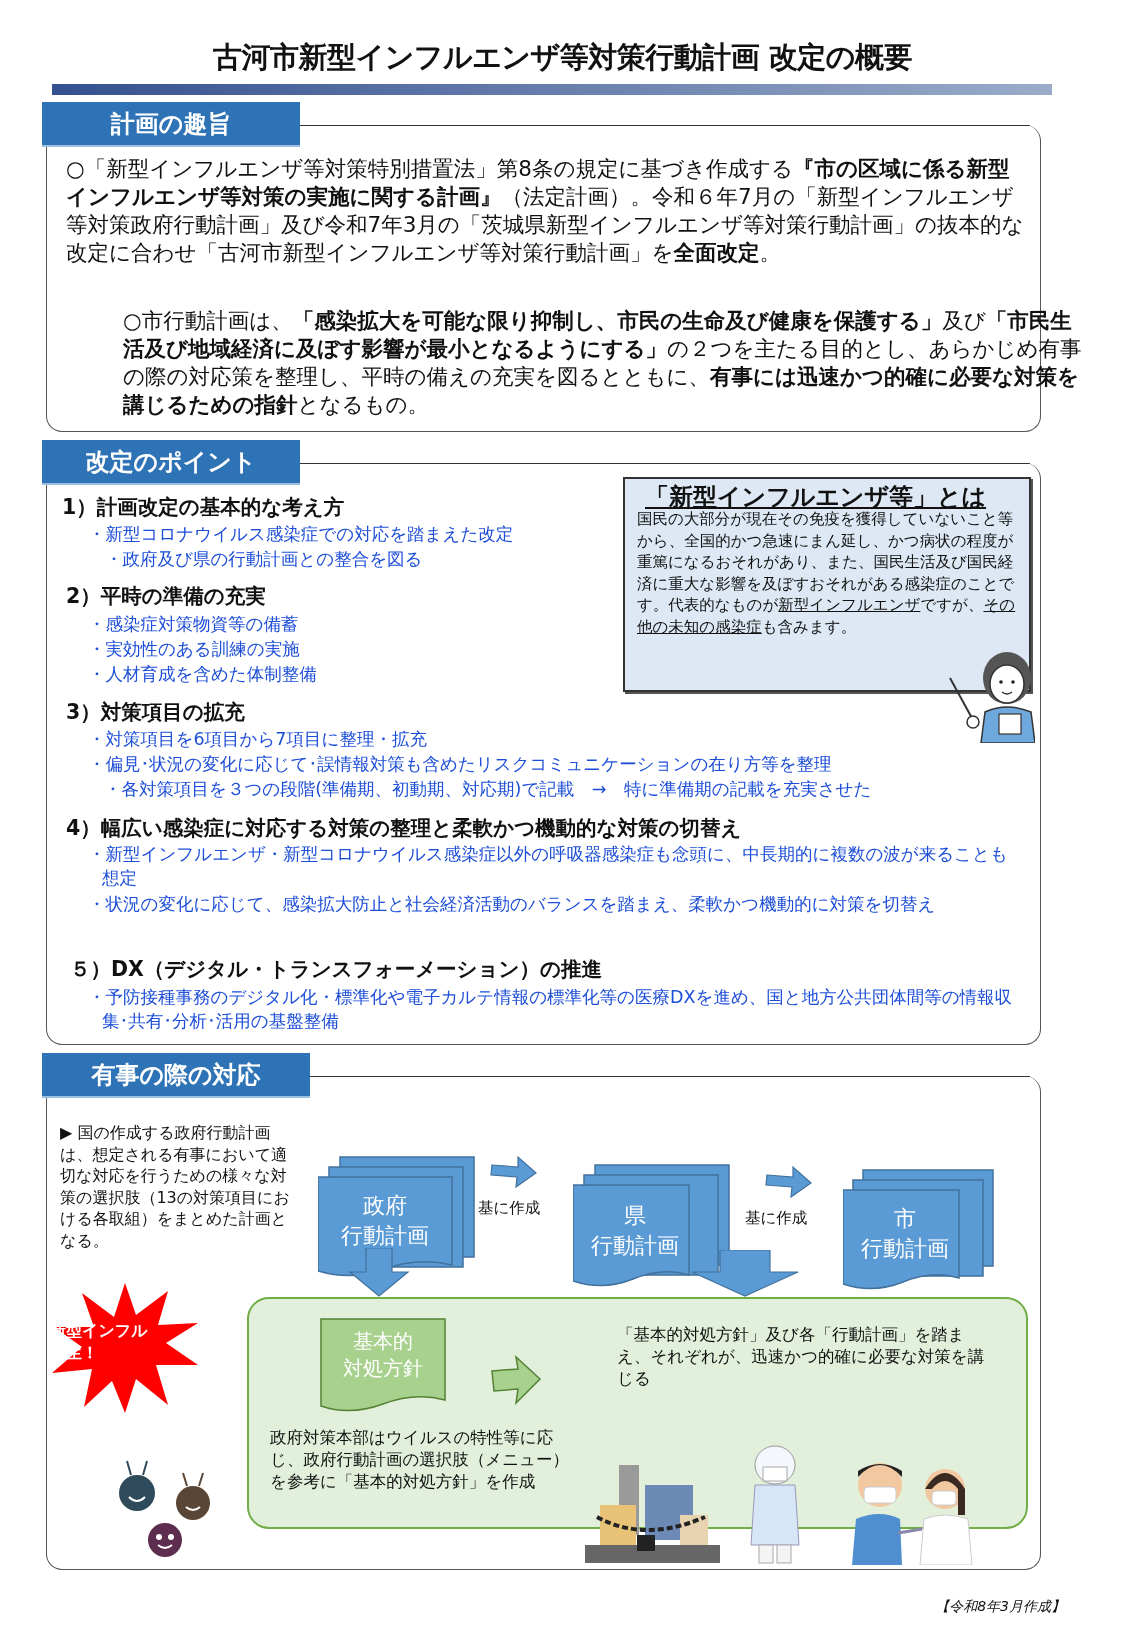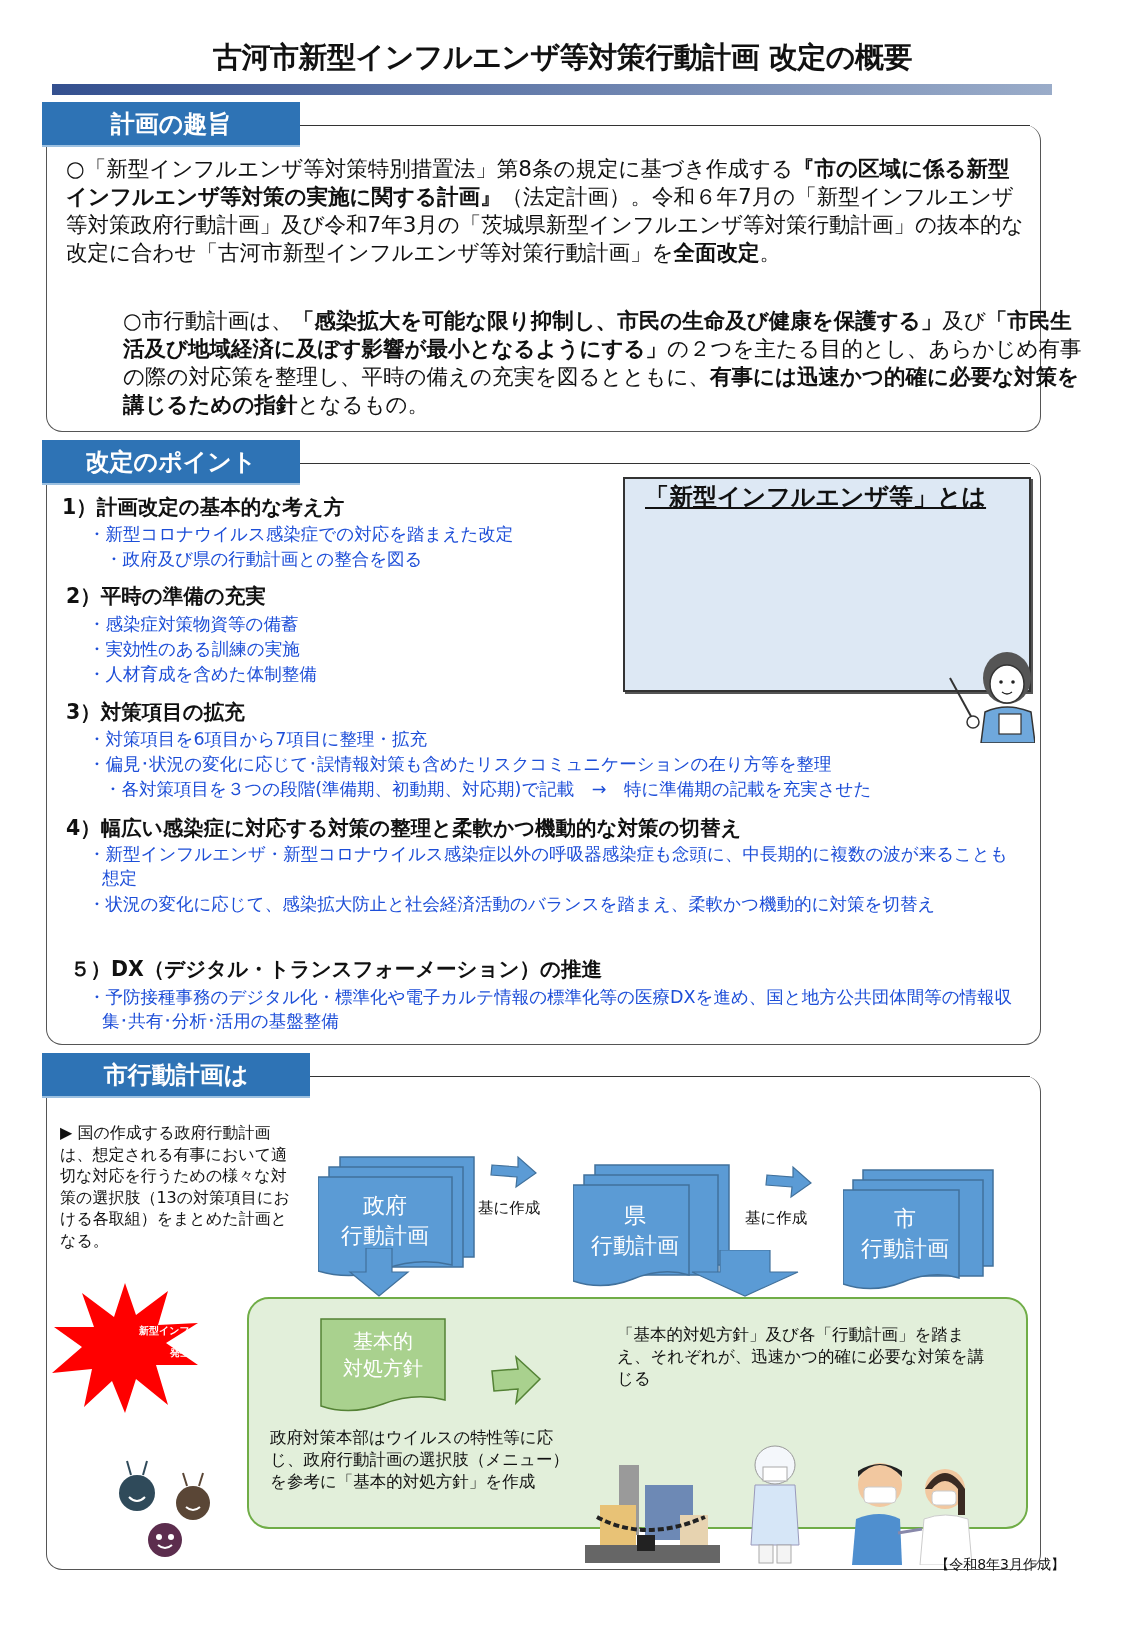--- a/index.html
+++ b/index.html
@@ -30,23 +30,23 @@
   .note { position: absolute; left: 60px; top: 1122px; width: 230px; font-size: 16px; line-height: 21.5px; }
 
   .docstack { position: absolute; }
   .doc-label { position: absolute; color: #fff; font-size: 22px; line-height: 30px; text-align: center; width: 100%; }
   .arrow-label { position: absolute; font-size: 15.5px; white-space: nowrap; }
 
   .green-box { position: absolute; left: 247px; top: 1297px; width: 781px; height: 232px; background: #e2efda; border: 2px solid #70ad47; border-radius: 22px; }
   .green-text { position: absolute; font-size: 16.5px; line-height: 22px; }
 
   .burst { position: absolute; left: 50px; top: 1283px; width: 150px; height: 130px; }
-  .burst-text { position: absolute; left: 50px; top: 1320px; width: 150px; text-align: right; color: #fff; font-weight: bold; font-size: 10px; line-height: 22px; }
-
-  .footer { position: absolute; right: 60px; top: 1556px; font-size: 14px; }
+  .burst-text { position: absolute; left: 50px; top: 1320px; width: 150px; text-align: left; color: #fff; font-weight: bold; font-size: 16px; line-height: 22px; }
+
+  .footer { position: absolute; right: 60px; top: 1598px; font-size: 14px; font-style: italic; }
 </style>
 </head>
 <body>
 
 <div class="title">古河市新型インフルエンザ等対策行動計画 改定の概要</div>
 <div class="title-bar"></div>
 
 <div class="sec-head" style="top:102px; width:258px;">計画の趣旨</div>
 <div class="sec-line" style="left:300px; top:125px; width:730px;"></div>
 <div class="sec-box" style="left:46px; top:125px; width:995px; height:307px; border-top:none; border-top-left-radius:0;"></div>
@@ -78,34 +78,37 @@
 
 <div class="pt-head" style="left:66px; top:814px;">4）幅広い感染症に対応する対策の整理と柔軟かつ機動的な対策の切替え</div>
 <div class="pt-item wrap" style="left:88px; top:842px; width:935px; padding-left:14px; text-indent:-14px;">・新型インフルエンザ・新型コロナウイルス感染症以外の呼吸器感染症も念頭に、中長期的に複数の波が来ることも想定</div>
 <div class="pt-item wrap" style="left:88px; top:892px; width:935px; padding-left:14px; text-indent:-14px;">・状況の変化に応じて、感染拡大防止と社会経済活動のバランスを踏まえ、柔軟かつ機動的に対策を切替え</div>
 
 <div class="pt-head" style="left:70px; top:955px;">５）DX（デジタル・トランスフォーメーション）の推進</div>
 <div class="pt-item wrap" style="left:88px; top:985px; width:940px; padding-left:14px; text-indent:-14px;">・予防接種事務のデジタル化・標準化や電子カルテ情報の標準化等の医療DXを進め、国と地方公共団体間等の情報収集･共有･分析･活用の基盤整備</div>
 
 <div class="callout">
   <div class="callout-title">「新型インフルエンザ等」とは</div>
+  <div class="callout-body">
+    <span>国民の大部分が現在その免疫を獲得していないこと等から、全国的かつ急速にまん延し、かつ病状の程度が重篤になるおそれがあり、また、国民生活及び国民経済に重大な影響を及ぼすおそれがある感染症のことです。代表的なものが</span><u>新型インフルエンザ</u><span>ですが、</span><u>その他の未知の感染症</u><span>も含みます。</span>
+  </div>
 </div>
 <svg class="teacher" viewBox="0 0 90 95">
   <line x1="5" y1="30" x2="28" y2="72" stroke="#333" stroke-width="2"></line>
   <ellipse cx="62" cy="30" rx="24" ry="26" fill="#555"></ellipse>
   <ellipse cx="62" cy="36" rx="17" ry="19" fill="#fff" stroke="#333" stroke-width="1.5"></ellipse>
   <circle cx="56" cy="34" r="1.8" fill="#222"></circle>
   <circle cx="68" cy="34" r="1.8" fill="#222"></circle>
   <path d="M57 44 Q62 48 67 44" stroke="#222" stroke-width="1.3" fill="none"></path>
   <path d="M36 95 L40 64 Q62 54 86 64 L90 95 Z" fill="#6fa8dc" stroke="#333" stroke-width="1.5"></path>
   <rect x="54" y="66" width="22" height="20" fill="#fff" stroke="#333" stroke-width="1.2"></rect>
   <circle cx="28" cy="74" r="6" fill="#fff" stroke="#333" stroke-width="1.5"></circle>
 </svg>
 
-<div class="sec-head" style="top:1053px; width:268px;">市行動計画は</div>
+<div class="sec-head" style="top:1053px; width:268px;">有事の際の対応</div>
 <div class="sec-line" style="left:310px; top:1076px; width:720px;"></div>
 <div class="sec-box" style="left:46px; top:1076px; width:995px; height:494px; border-top:none; border-top-left-radius:0;"></div>
 
 <div class="note">▶ 国の作成する政府行動計画は、想定される有事において適切な対応を行うための様々な対策の選択肢（13の対策項目における各取組）をまとめた計画となる。</div>
 
 <div class="docstack" style="left:318px; top:1153px; width:158px; height:130px;">
   <svg width="158" height="130" viewBox="0 0 158 130" style="position:absolute;left:0;top:0;">
     <rect x="22" y="4" width="134" height="100" fill="#5b9bd5" stroke="#41719c" stroke-width="1.5"></rect>
     <rect x="11" y="14" width="134" height="100" fill="#5b9bd5" stroke="#41719c" stroke-width="1.5"></rect>
     <path d="M0 24 H134 V112 Q100 104 67 116 Q34 128 0 118 Z" fill="#5b9bd5" stroke="#41719c" stroke-width="1.5"></path>

